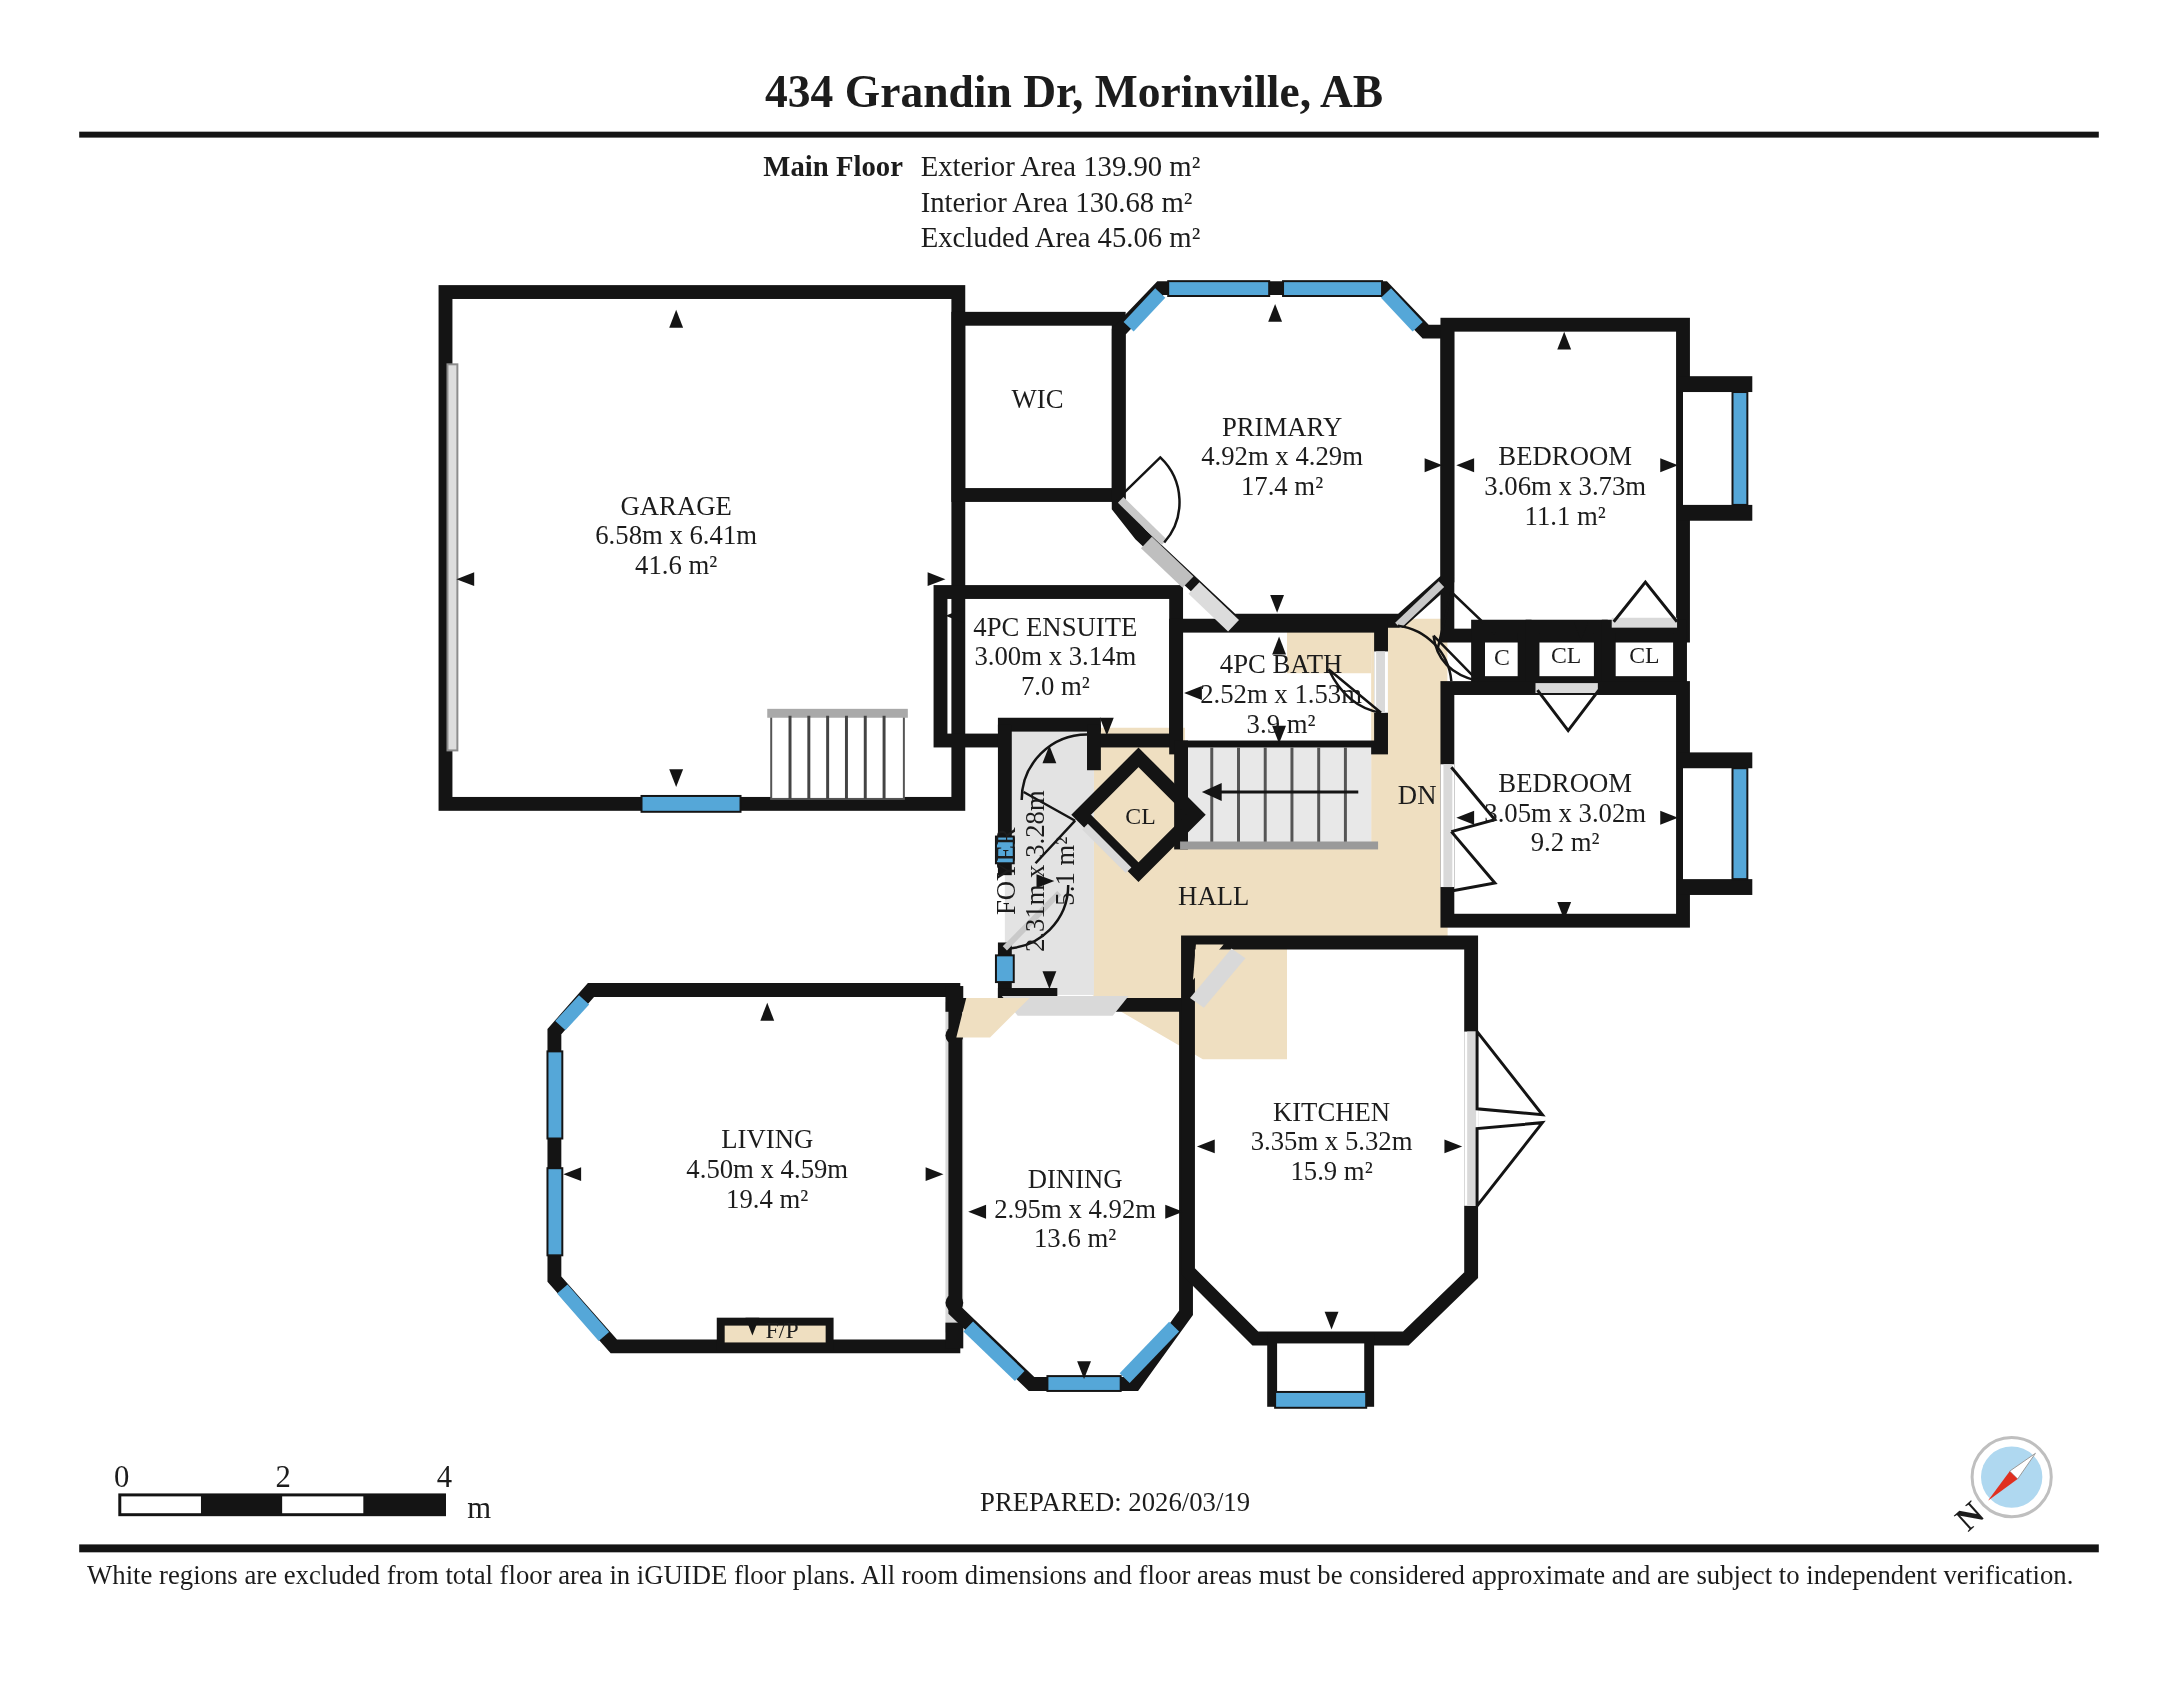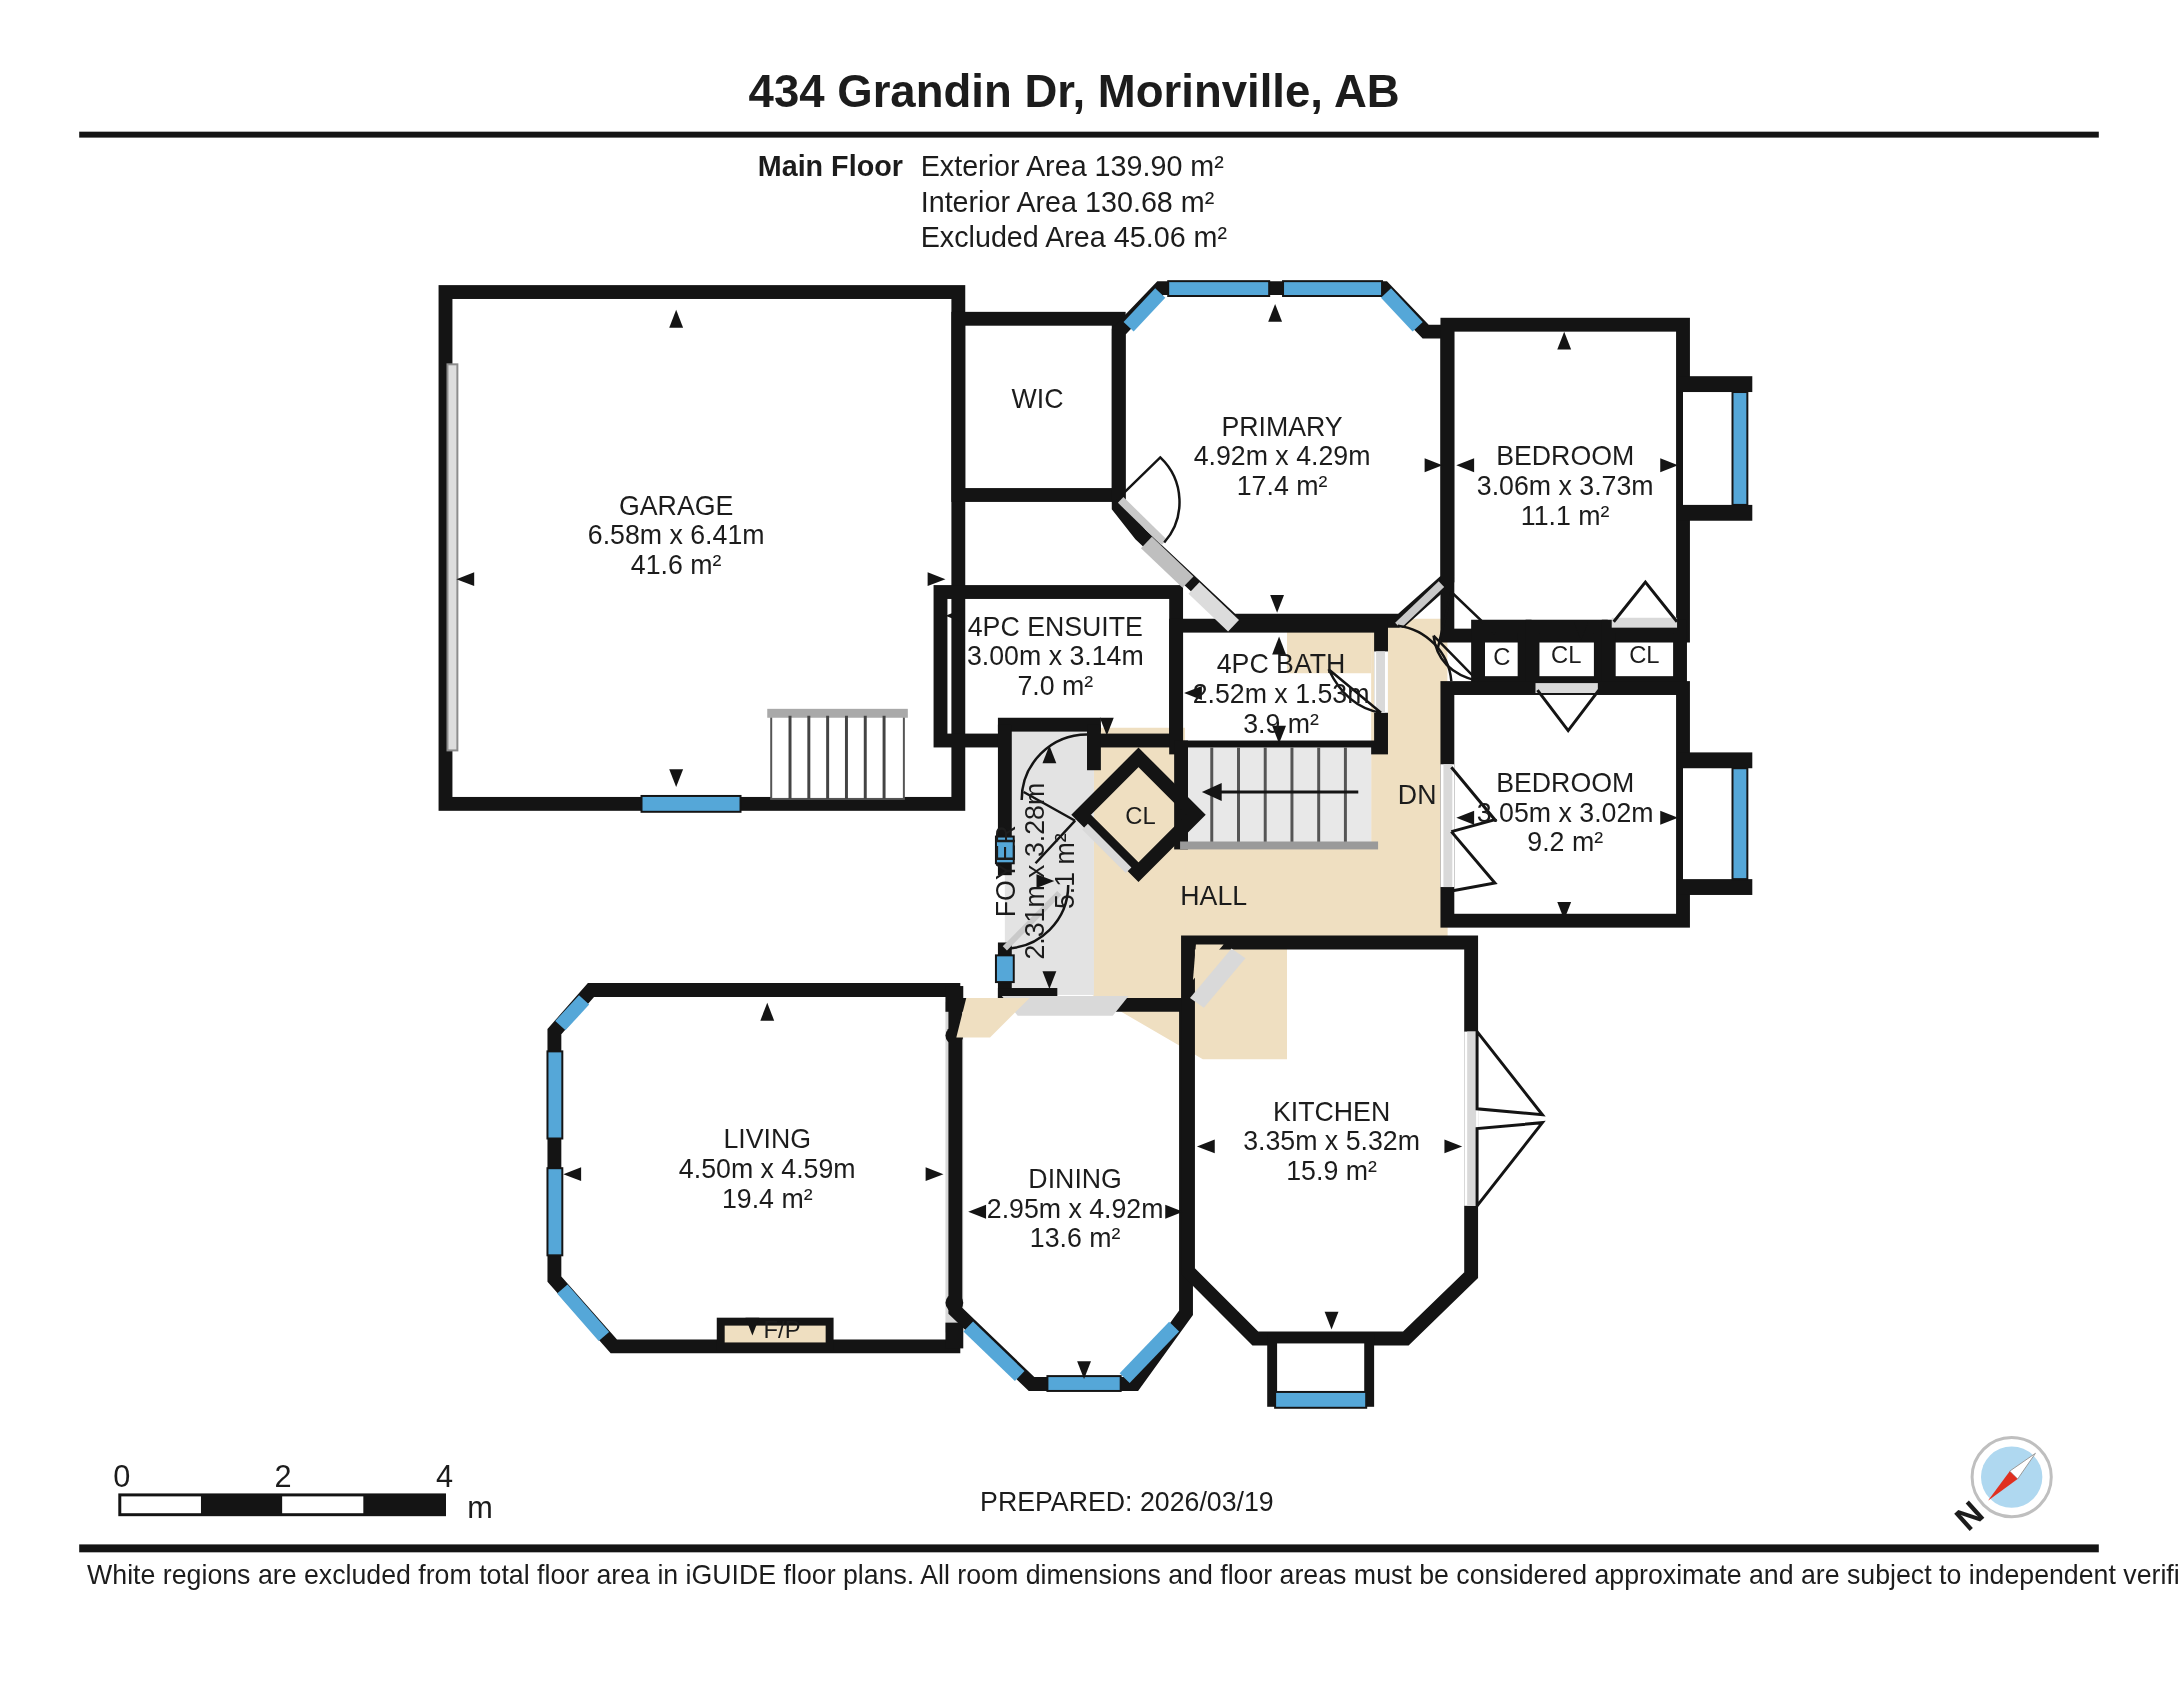--- a/index.html
+++ b/index.html
@@ -1,17 +1,17 @@
 <!DOCTYPE html>
 <html><head>
 <meta charset="utf-8">
 <style>
   html,body{margin:0;padding:0;background:#ffffff;}
   .page{position:relative;width:2178px;height:1683px;background:#fff;
-        font-family:Liberation Sans, sans-serif;}
+        font-family:Liberation Serif, serif;}
   svg{display:block;}
   text{fill:#1c1c1c;}
   .title-t{font-size:46px;font-weight:bold;}
   .hdr-b{font-size:29px;font-weight:bold;}
   .hdr-t{font-size:29px;}
   .room-t{font-size:27px;}
   .small-t{font-size:24px;}
   .foot-t{font-size:27px;}
   .scale-t{font-size:31px;}
   .wallstroke{fill:none;stroke:#141414;stroke-width:14;stroke-linejoin:miter;}

